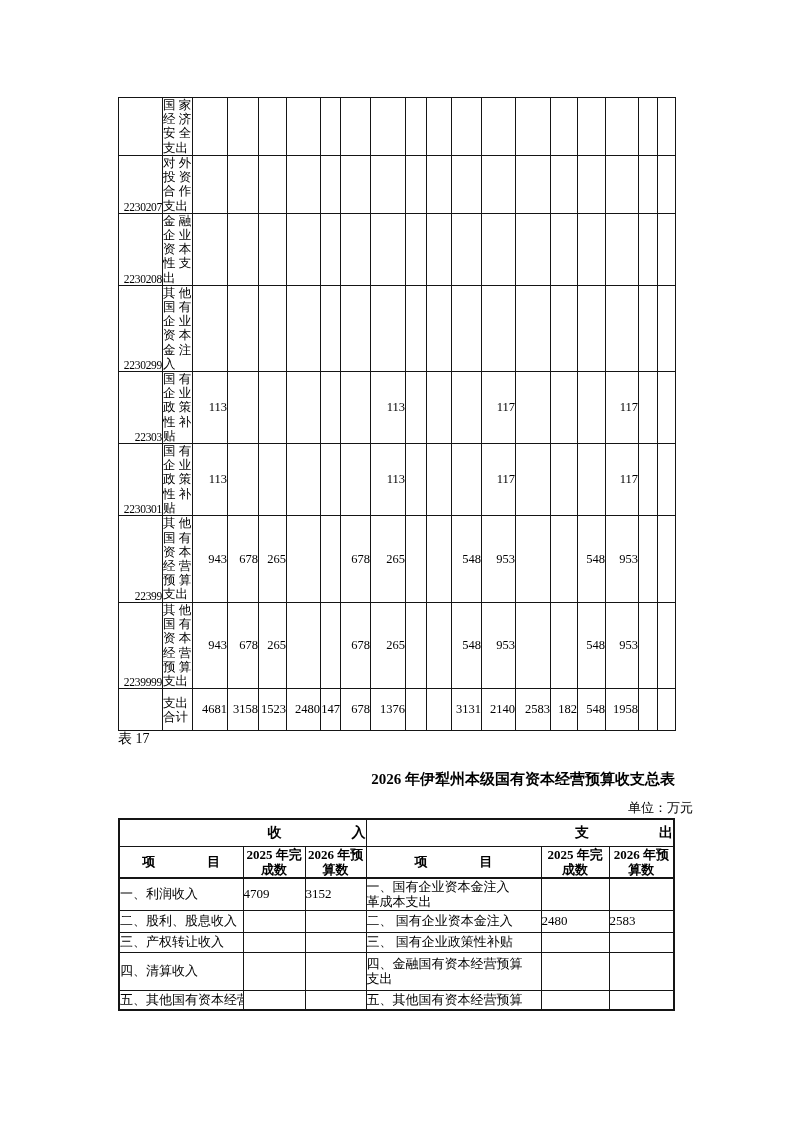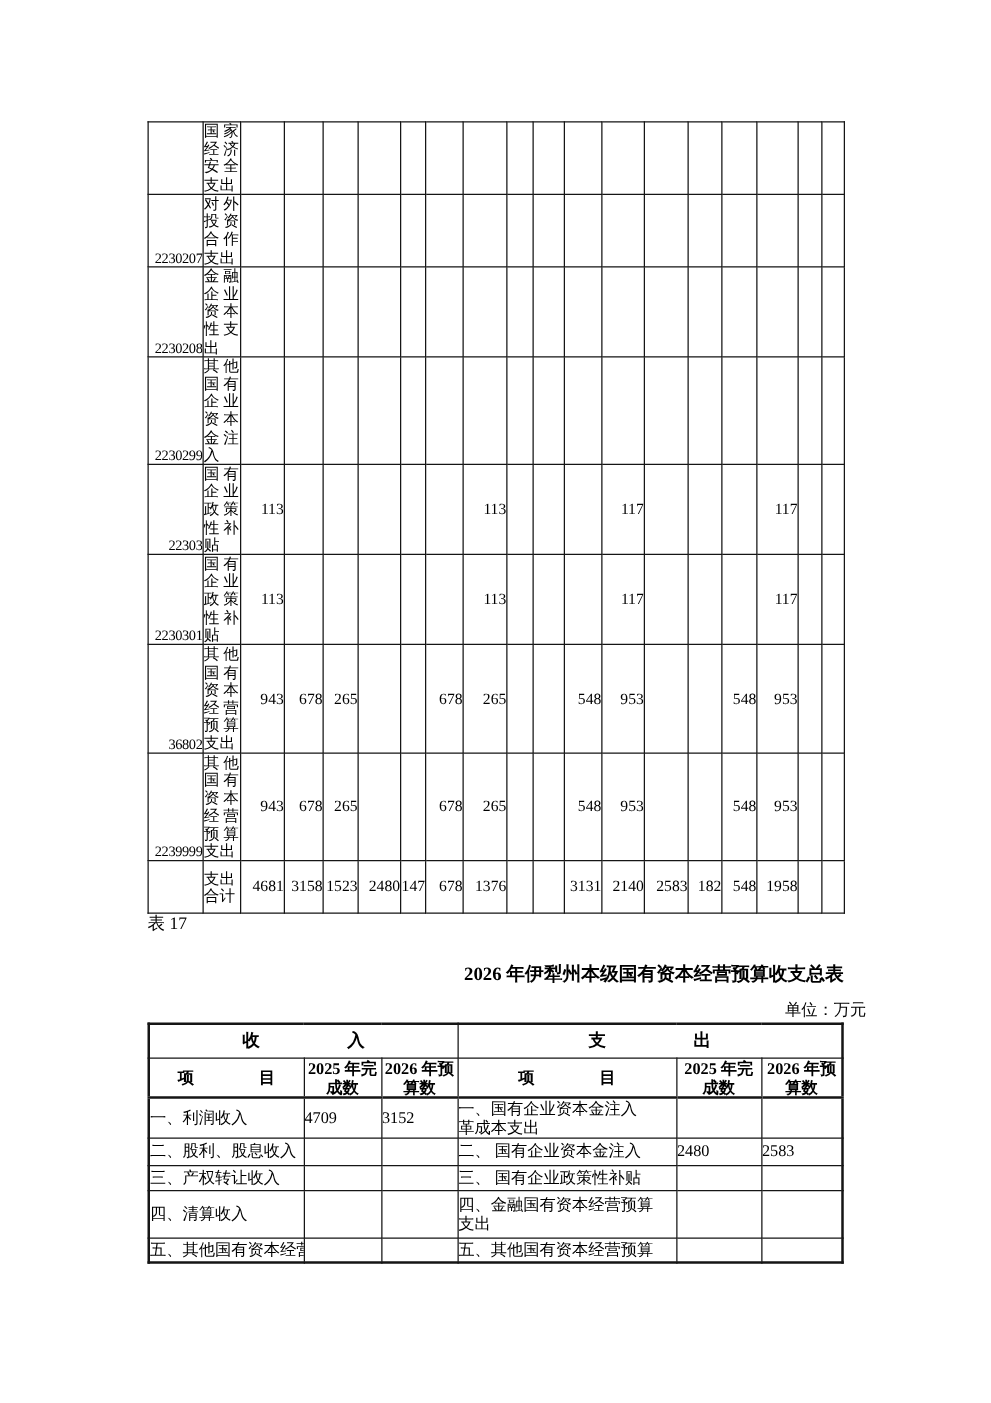--- a/index.html
+++ b/index.html
@@ -18,21 +18,21 @@
   .val-cell  { text-align:right; vertical-align:middle; font-size:12.5px; padding:0 2px 0 0; }
 
   
   .table-no  { position:absolute; left:118px; top:730px; font-size:14px; }
   .doc-title { position:absolute; left:118px; top:770px; width:557px; text-align:right; font-size:15px; font-weight:bold; }
   .unit      { position:absolute; left:118px; top:799px; width:575px; text-align:right; font-size:13px; }
 
   
   #summary-table { position:absolute; left:118px; top:818px; width:555px; border:2px solid #151515; }
   #summary-table td, #summary-table th { border:1px solid #151515; padding:0; overflow:hidden; }
-  .h1-cell { font-size:14px; font-weight:bold; text-align:center; vertical-align:middle; }
+  .h1-cell { font-size:14px; font-weight:bold; text-align:right; vertical-align:middle; }
   .h2-cell { font-size:13px; font-weight:bold; text-align:center; vertical-align:middle; white-space:pre-line; line-height:15px; border-bottom-width:2px !important; }
   .item-cell { font-size:13px; text-align:left; padding:0 2px; white-space:pre-line; line-height:15.5px; vertical-align:middle; }
   .num-cell  { font-size:13px; text-align:left; padding:0 3px 0 0; vertical-align:middle; }
   #summary-table tr.clip td { white-space:nowrap; }
 </style>
 </head>
 <body>
 
 <div class="page">
 
@@ -202,21 +202,21 @@
           <td class="val-cell"></td>
           <td class="val-cell">117</td>
           <td class="val-cell"></td>
           <td class="val-cell"></td>
           <td class="val-cell"></td>
           <td class="val-cell">117</td>
           <td class="val-cell"></td>
           <td class="val-cell"></td>
         </tr>
         <tr style="height: 87px;">
-          <td class="code-cell">36802</td>
+          <td class="code-cell">22399</td>
           <td class="name-cell">其 他
 国 有
 资 本
 经 营
 预 算
 支出</td>
           <td class="val-cell">943</td>
           <td class="val-cell">678</td>
           <td class="val-cell">265</td>
           <td class="val-cell"></td>

